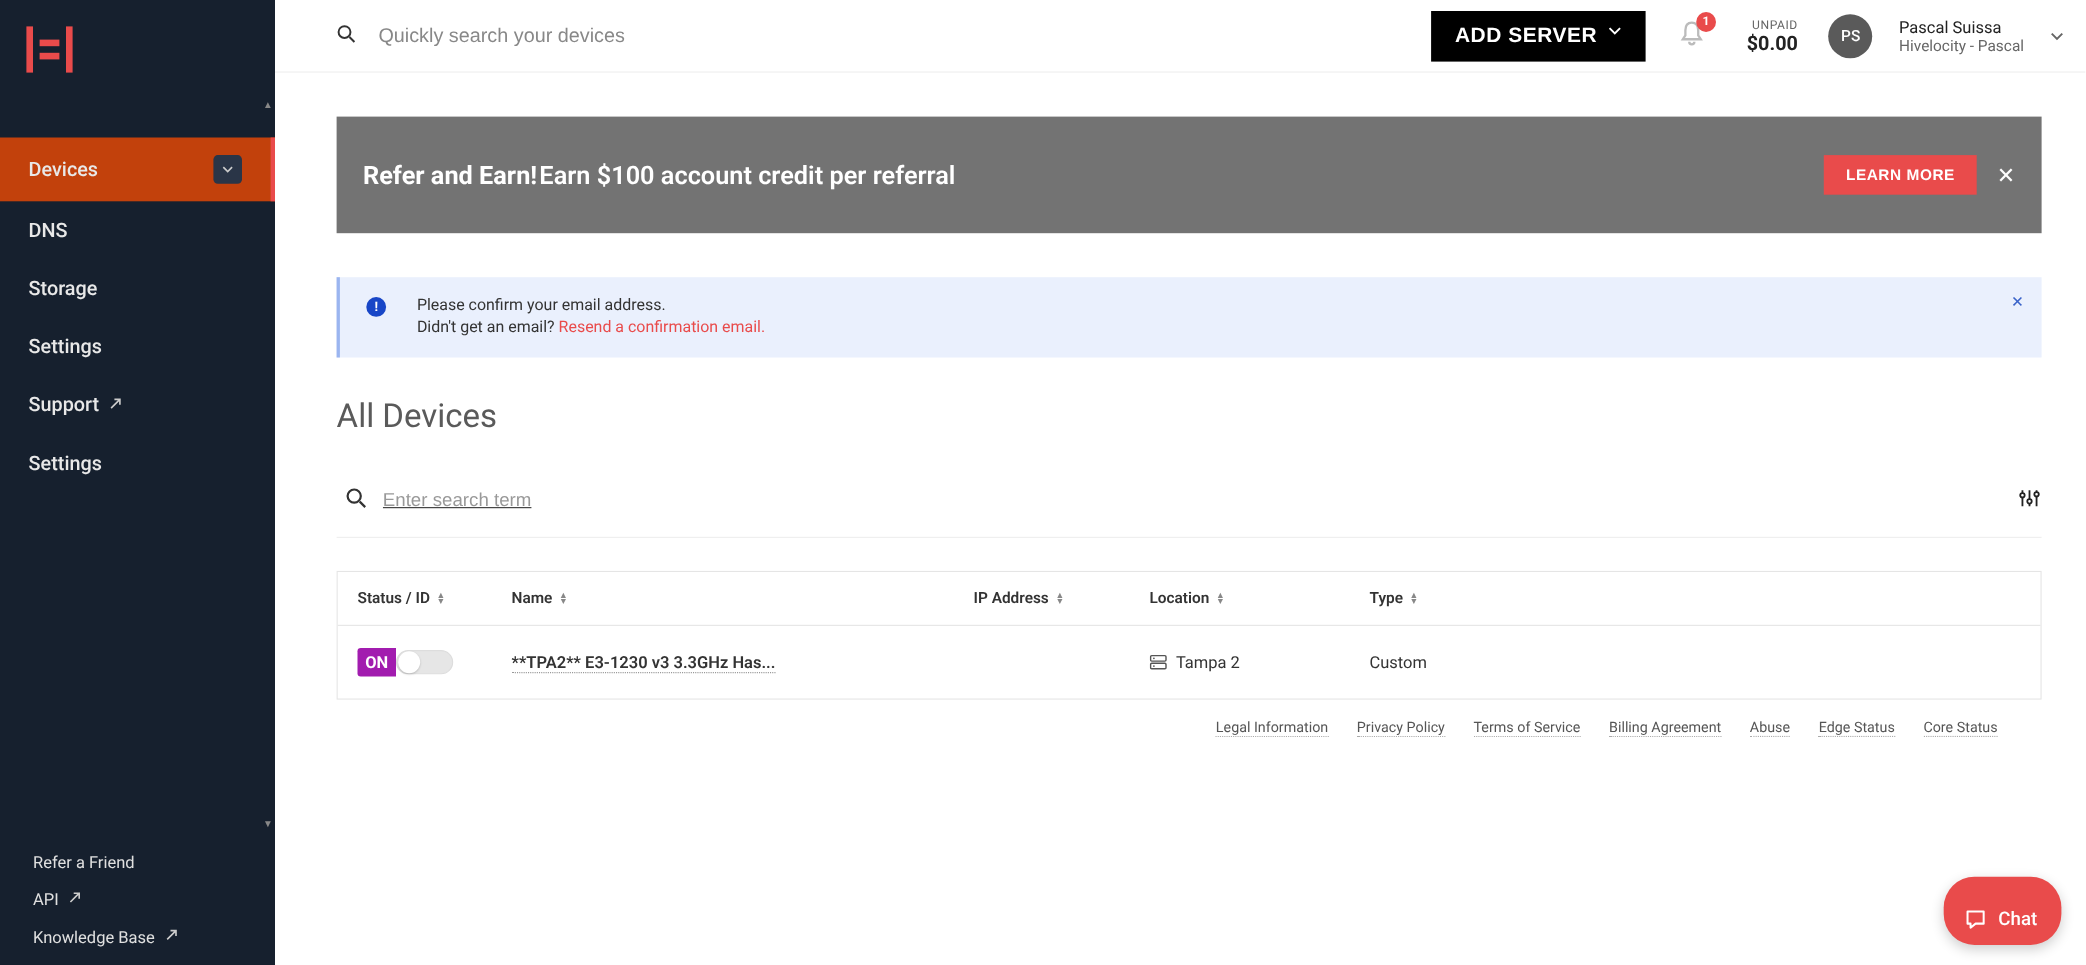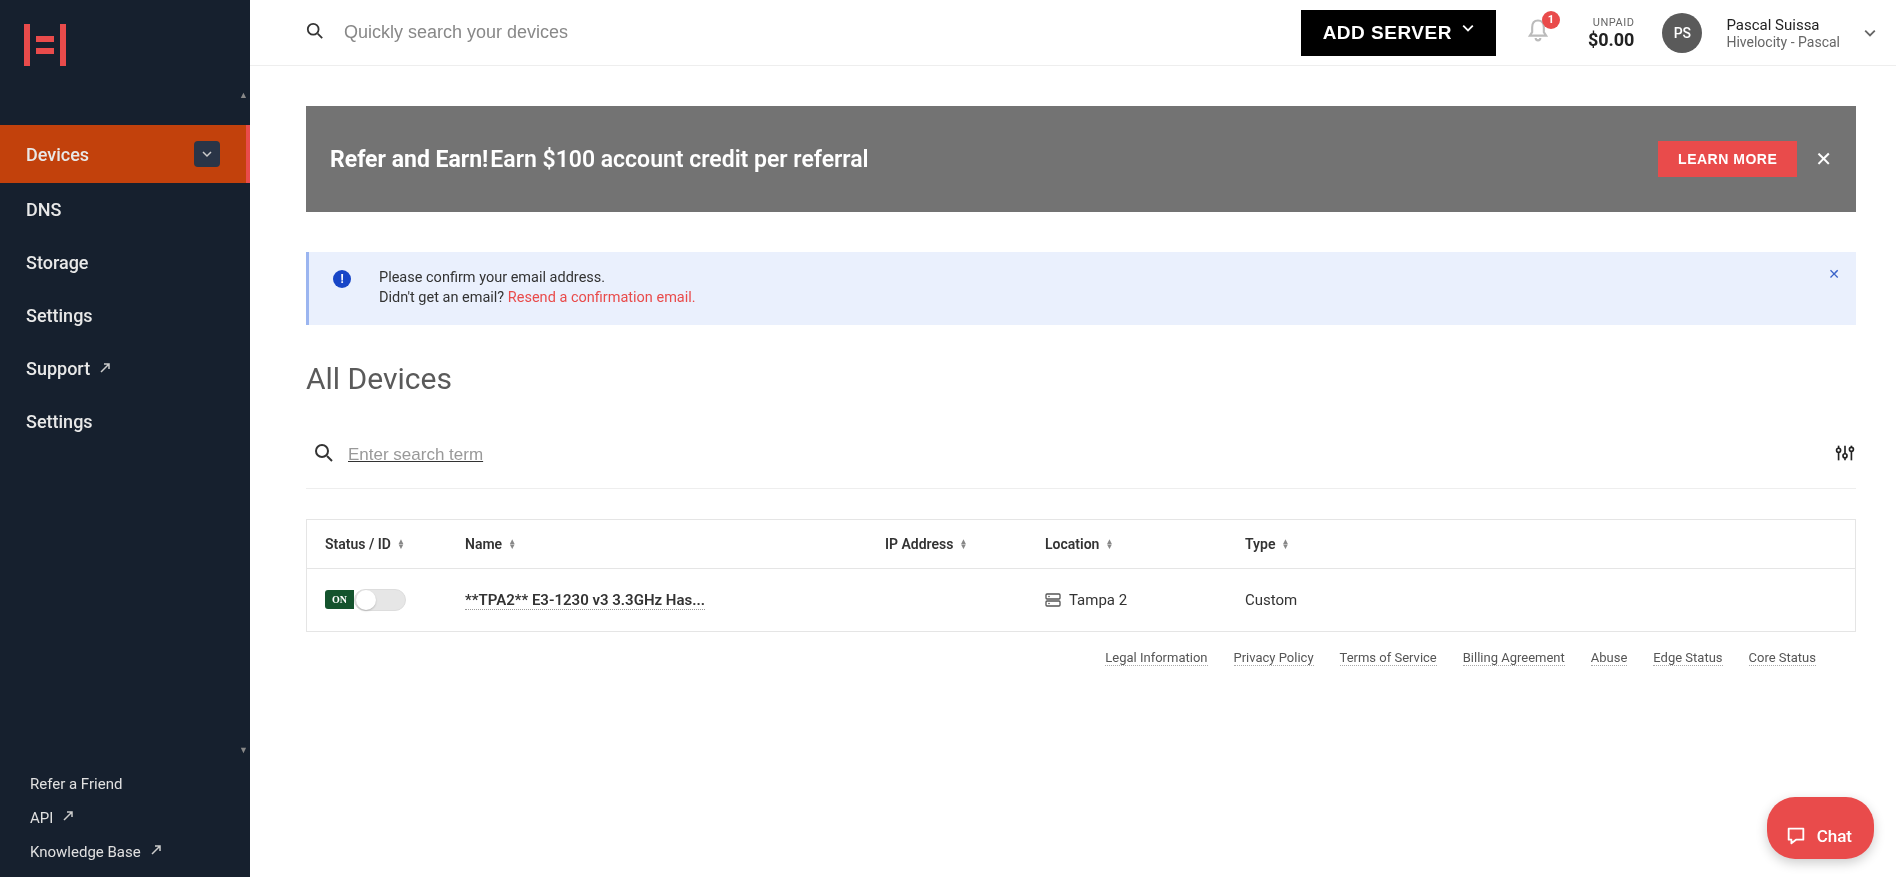--- a/index.html
+++ b/index.html
@@ -257,27 +257,26 @@
   border-bottom: 1px solid #e5e5e5;
   font-size: 14px;
   color: #333;
   font-weight: 600;
 }
 .th { display: flex; align-items: center; gap: 6px; cursor: pointer; }
 .sort-arrows { display: flex; flex-direction: column; line-height: 5px; font-size: 8px; color: #888; }
 .trow { padding: 20px 18px; }
 .status-cell { display: flex; align-items: center; gap: 0; }
 .on-badge {
-  background: #14532d;
-  color: #fff;
-  font-size: 10px;
+  background: #a21caf;
+  color: #fff;
+  font-size: 15px;
   font-weight: 700;
   padding: 4px 7px;
   border-radius: 3px 0 0 3px;
-  font-family: Liberation Serif, serif;
 }
 .toggle-track {
   width: 52px; height: 22px;
   background: #e6e6e6;
   border-radius: 11px;
   position: relative;
   border: 1px solid #ddd;
 }
 .toggle-knob {
   width: 20px; height: 20px;

